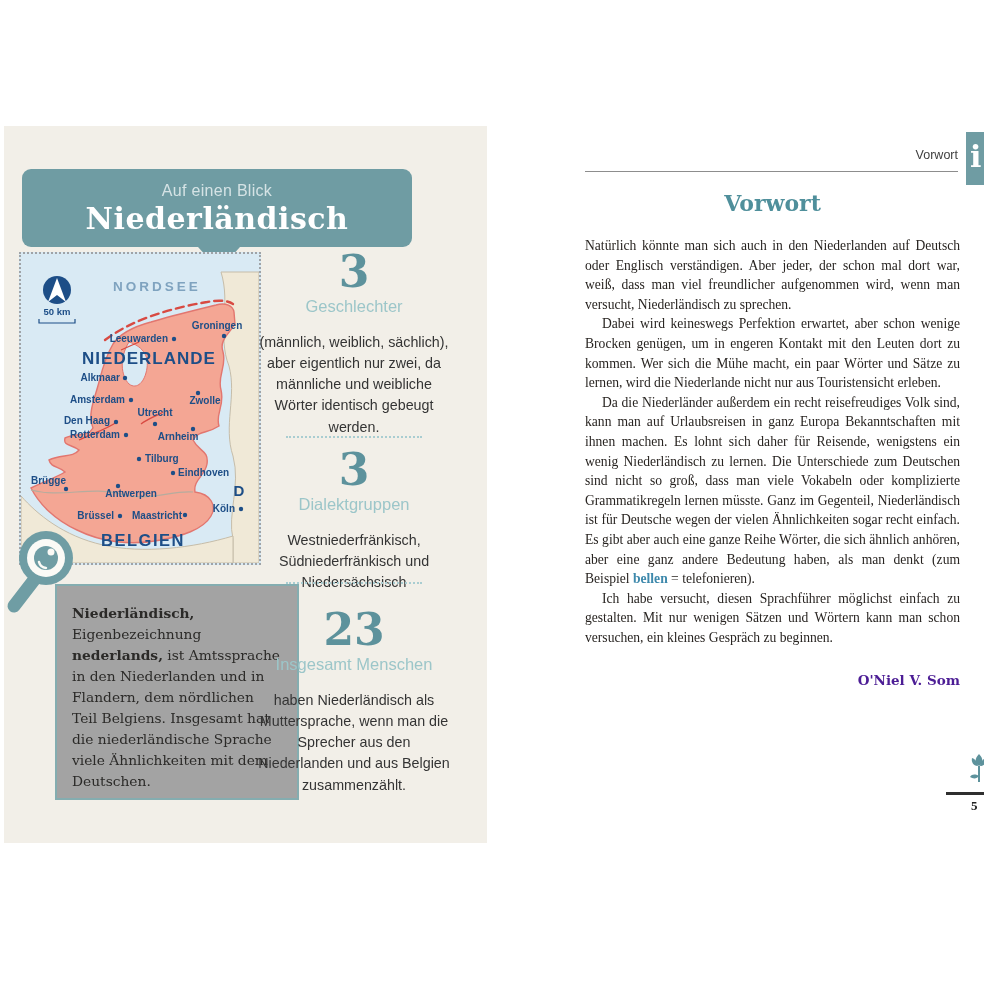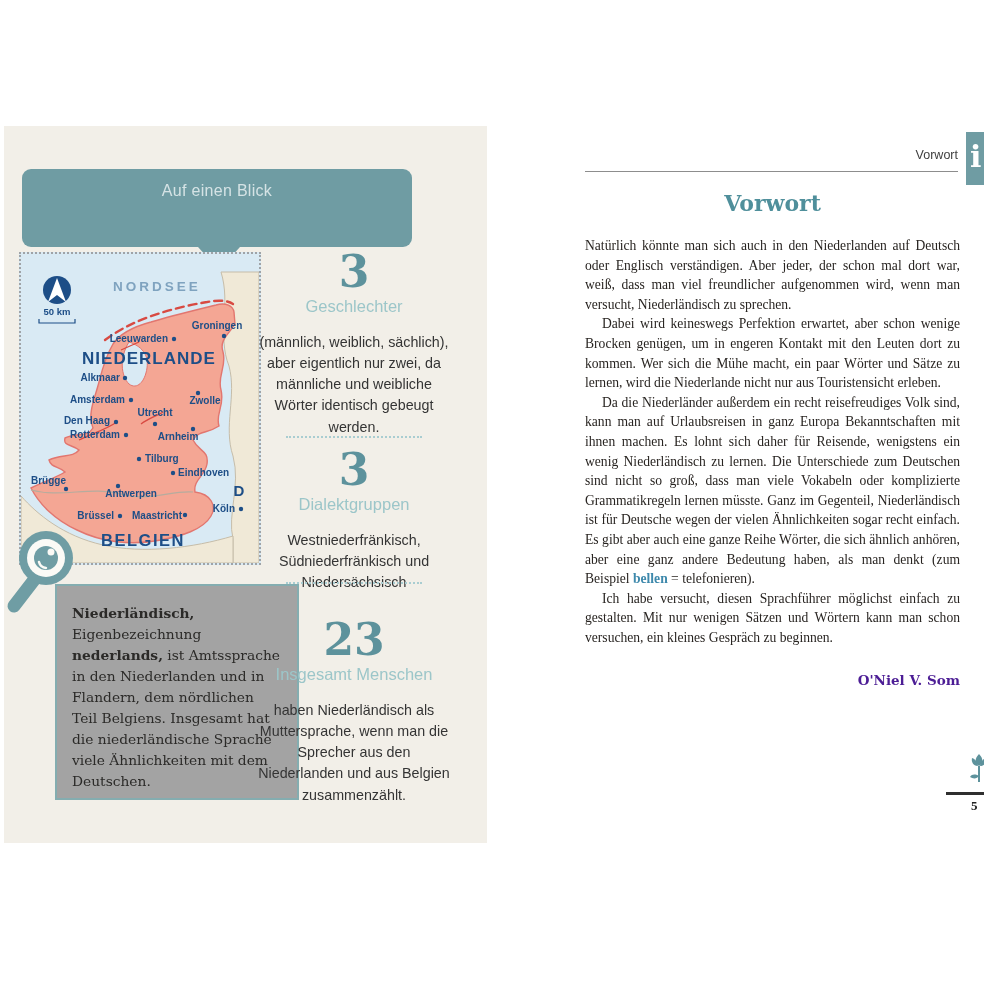--- a/index.html
+++ b/index.html
@@ -28,21 +28,21 @@
           font-family:"DejaVu Serif",serif;font-size:13.8px;line-height:1.52;color:#2b2a28;}
   .info-box b{font-weight:bold;}
 
   .facts{position:absolute;left:254px;top:0;width:192px;text-align:center;color:#333;}
   .fact{position:absolute;left:0;width:192px;}
   .fact-number{font-family:"DejaVu Serif",serif;font-weight:bold;font-size:44px;line-height:1;
           color:#5d929c;}
   .fact-label{margin-top:3px;font-size:16.5px;color:#9cc6c9;}
   .fact-text{margin-top:16px;font-size:14.3px;line-height:1.48;color:#343434;}
   .fact-sep{position:absolute;left:28px;width:136px;border-top:2px dotted #a9cdd1;}
-  .f1{top:124px;} .s1{top:310px;} .f2{top:322px;} .s2{top:456px;} .f3{top:492px;}
+  .f1{top:124px;} .s1{top:310px;} .f2{top:322px;} .s2{top:456px;} .f3{top:482px;}
 
   
   .right-page{position:absolute;left:585px;top:126px;width:375px;}
   .running-head{position:absolute;top:22px;right:2px;font-size:12.5px;color:#3f3f3f;}
   .head-rule{position:absolute;top:45px;left:0;width:373px;border-top:1.5px solid #8d8d8d;}
   .chapter-tab{position:absolute;left:966px;top:132px;width:22px;height:53px;background:#6f9ca3;
           color:#ffffff;font-family:"DejaVu Serif",serif;font-weight:bold;font-size:30px;
           line-height:50px;padding-left:4px;box-sizing:border-box;}
   .chapter-title{position:absolute;top:64px;left:0;width:100%;text-align:center;
           font-family:"DejaVu Serif",serif;font-weight:bold;font-size:22px;color:#4f8f9b;}
@@ -69,20 +69,21 @@
 </style>
 </head>
 <body>
 
 <div id="stage">
 
   <div class="left-page">
 
     <div class="banner">
       <div class="banner-eyebrow">Auf einen Blick</div>
+      <div class="banner-title">Niederländisch</div>
     </div>
 
     <div class="map-frame">
       <svg width="238" height="309" viewBox="0 0 238 309">
 
         <rect x="0" y="0" width="238" height="309" fill="#d9eaf4"></rect>
 
         <path d="M 200,18 C 210,50 196,82 208,112 C 216,142 202,172 212,202 C 220,232 206,260 212,285 L 212,309 L 238,309 L 238,18 Z" fill="#f0e9d7" stroke="#c6bda9" stroke-width="1"></path>
 
         <path d="M 0,242 C 16,260 42,282 82,291 C 122,300 172,294 212,282 L 212,309 L 0,309 Z" fill="#f0e9d7" stroke="#c6bda9" stroke-width="1"></path>

